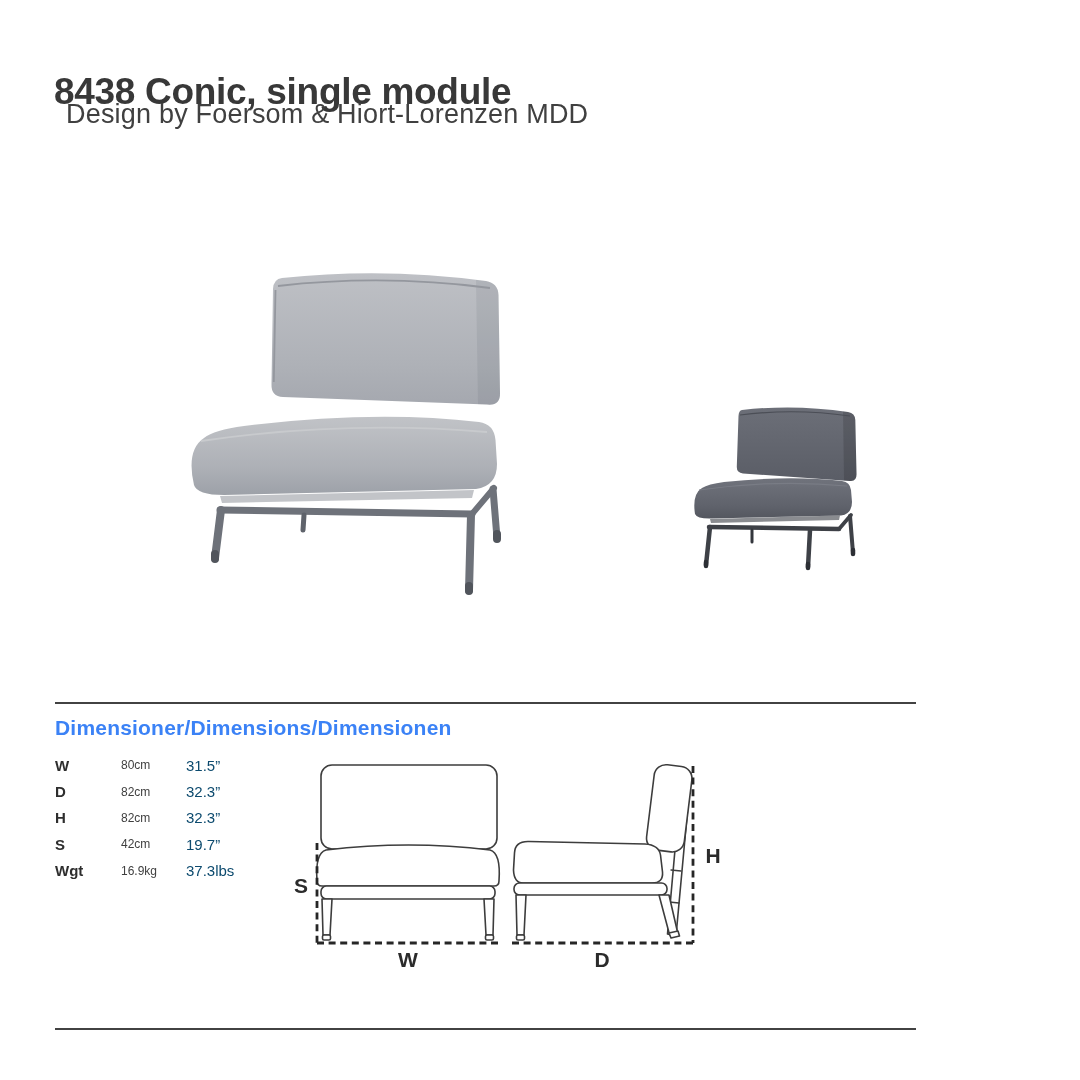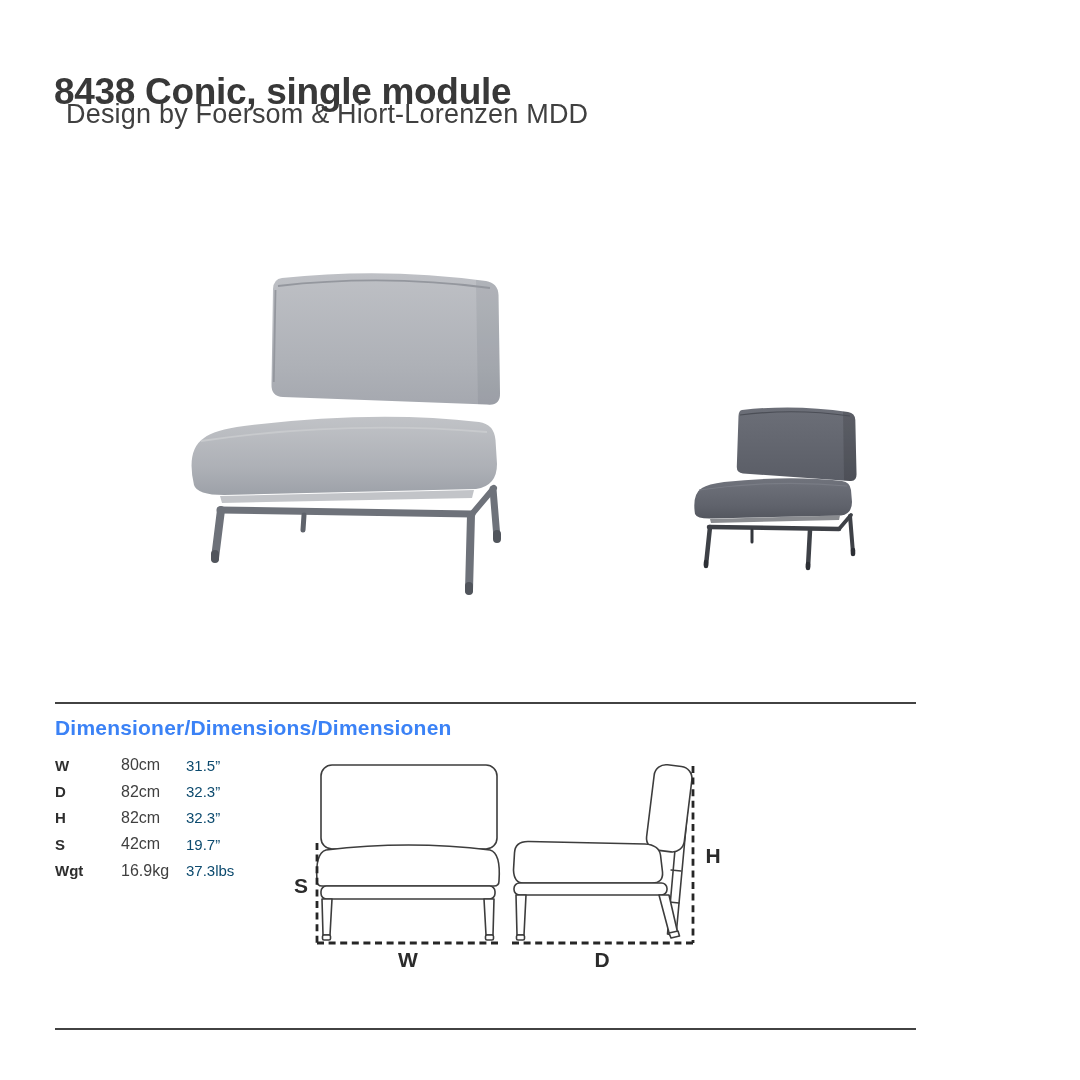--- a/index.html
+++ b/index.html
@@ -13,21 +13,21 @@
   .subtitle{left:66px;top:99px;font-size:27px;font-weight:400;letter-spacing:0.2px;color:#404040;}
   
   .divider{left:55px;width:971px;height:2px;background:#424242;}
   .divider.top{top:702px;}
   .divider.bottom{top:1028px;}
   
   .dim-heading{left:55px;top:716px;font-size:21px;font-weight:700;letter-spacing:0.2px;color:#3b82f6;}
   .dim-table{left:55px;top:752px;width:230px;}
   .dim-row{display:flex;height:26.4px;align-items:center;}
   .dim-row .dl{width:66px;font-size:15px;font-weight:700;color:#2e2e2e;}
-  .dim-row .dm{width:65px;font-size:16px;font-weight:400;color:#3f3f3f;}
+  .dim-row .dm{width:65px;font-size:12px;font-weight:400;color:#3f3f3f;}
   .dim-row .di{font-size:15px;font-weight:400;color:#0c4a6e;}
   
   .photo-large{left:184px;top:260px;}
   .photo-small{left:690px;top:402px;}
   .drawing{left:285px;top:752px;}
   
   .dim-label{font-size:21px;font-weight:700;color:#2b2b2b;width:26px;text-align:center;}
   .lbl-s{left:288px;top:874px;}
   .lbl-w{left:395px;top:948px;}
   .lbl-d{left:589px;top:948px;}

